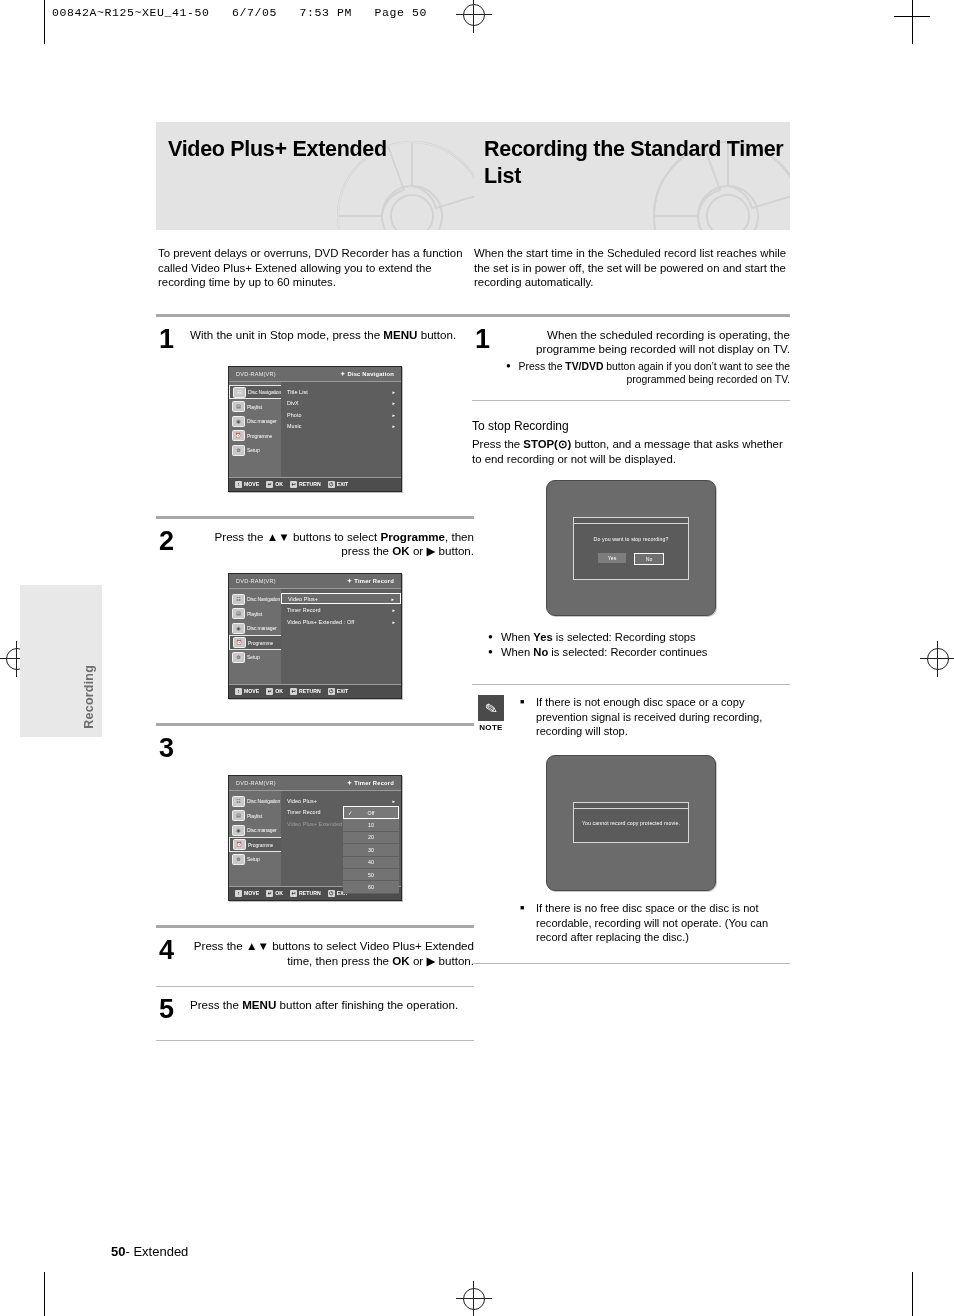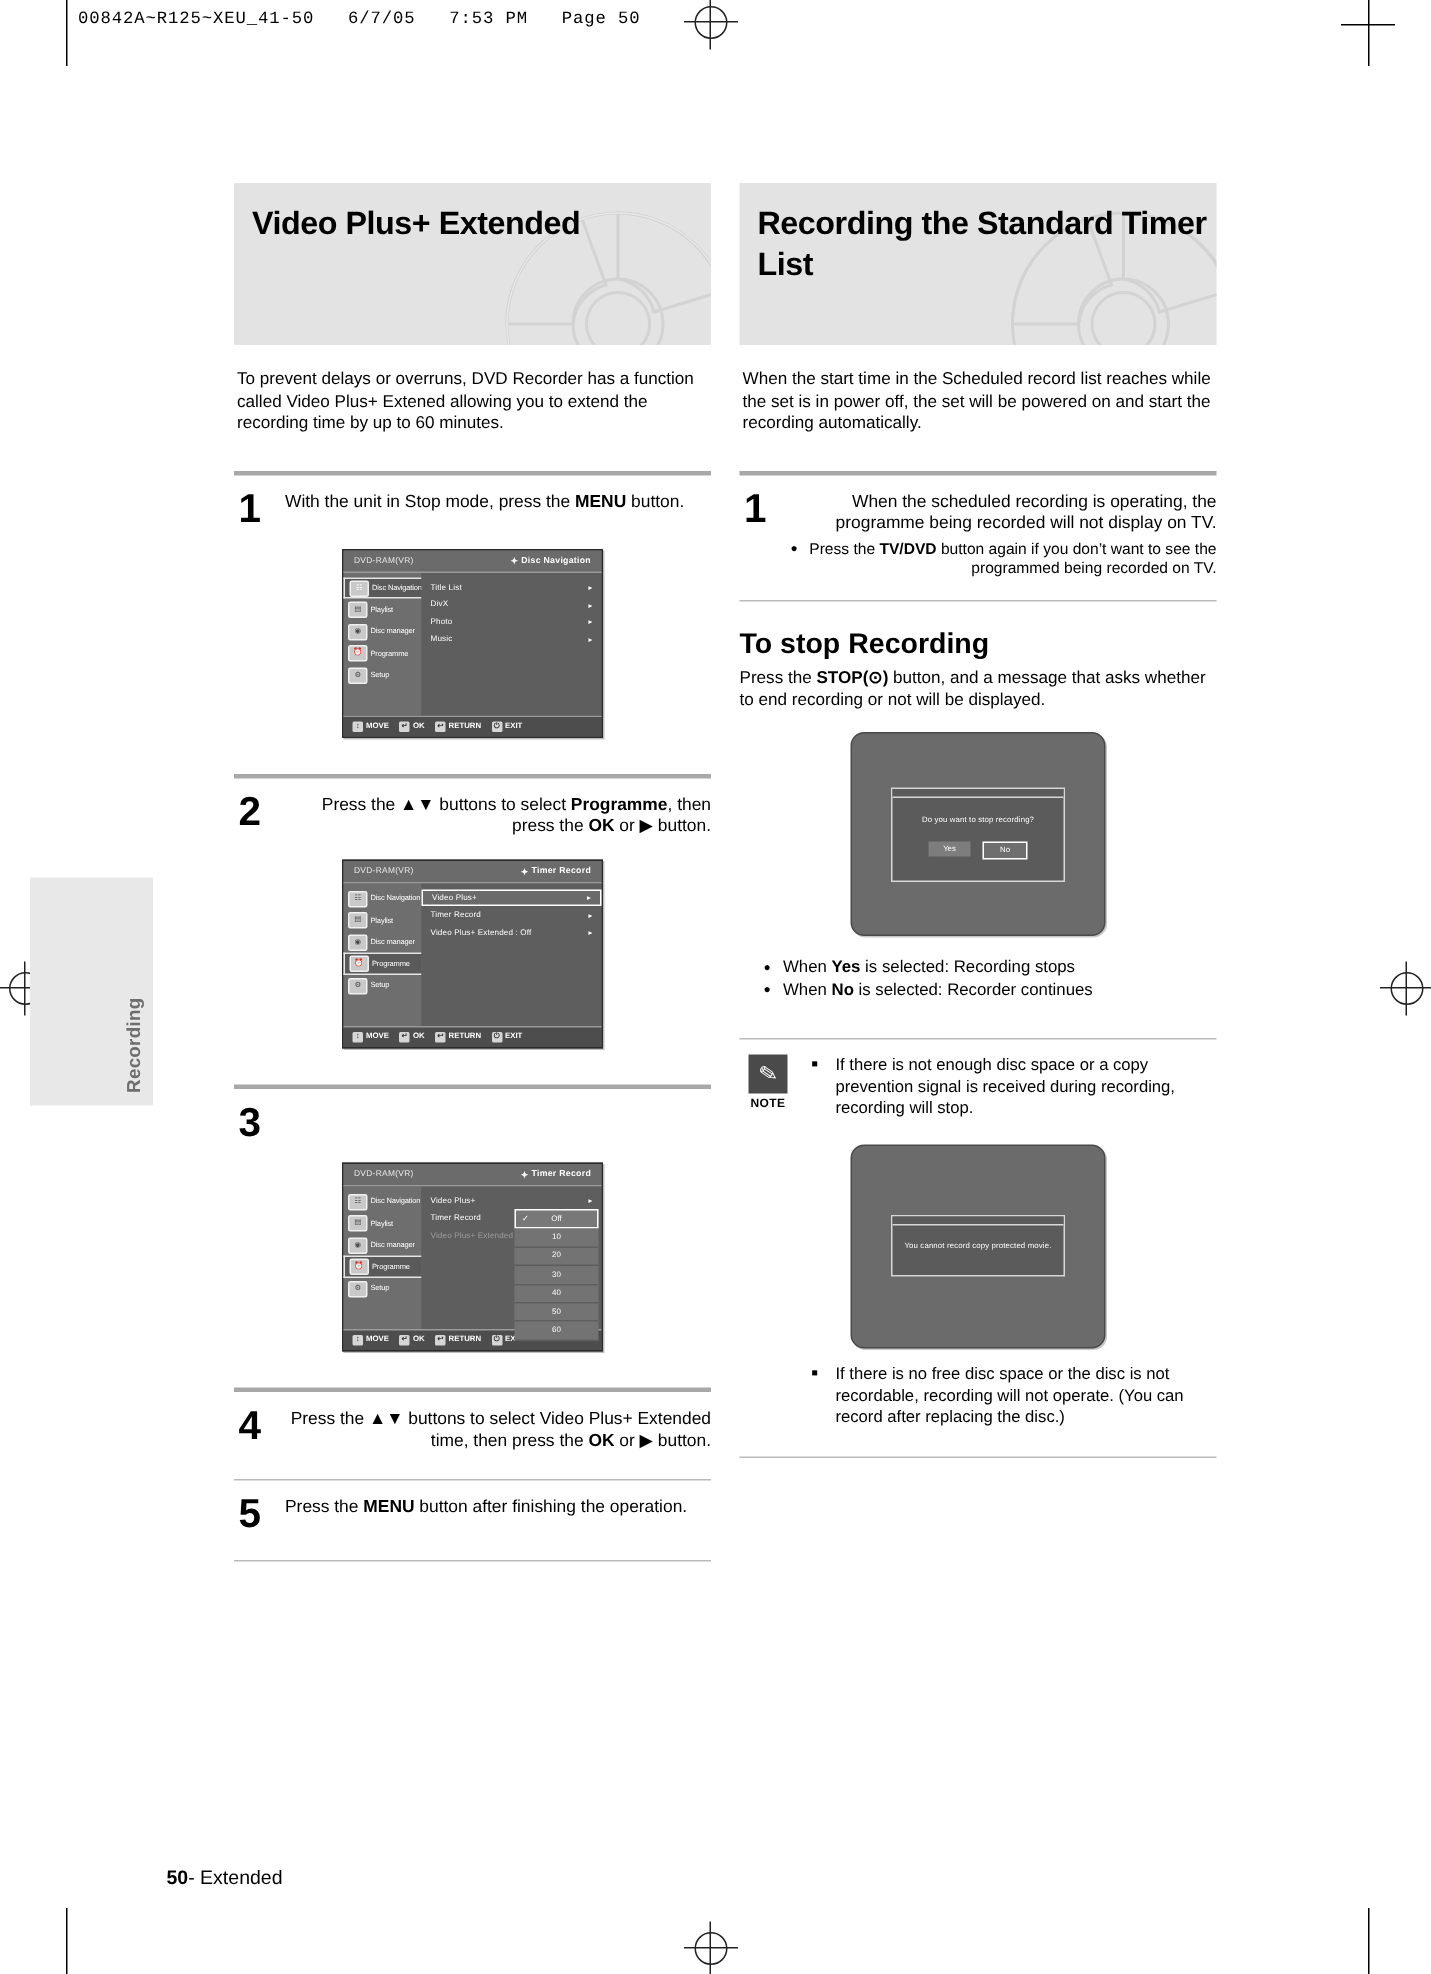--- a/index.html
+++ b/index.html
@@ -73,21 +73,21 @@
     position: absolute;
     left: 0; top: 0;
     width: 954px; height: 1316px;
   }
   .col {
     position: absolute;
     top: 122px;
     width: 318px;
   }
   .col-left  { left: 144px; margin-left: 12px; }
-  .col-right { left: 493px; }
+  .col-right { left: 472px; }
 
   
   .banner {
     position: relative;
     height: 108px;
     background: #e3e3e3;
     overflow: hidden;
   }
   .banner h1 {
     position: relative;
@@ -359,22 +359,22 @@
     background: #7d7d7d;
   }
   .tv-dialog .btn.focus {
     border: 1px solid #ffffff;
     background: #6f6f6f;
   }
   .tv-dialog.plain .msg { padding: 11px 6px 16px 6px; }
 
   
   .sec-head {
-    font-size: 19px;
-    font-weight: bold;
+    font-size: 12px;
+    font-weight: normal;
     margin: 18px 0 4px 0;
   }
   .sec-text {
     font-size: 11.4px;
     line-height: 14.6px;
   }
 
   .dot-list {
     margin: 14px 0 0 0;
     padding: 0;

